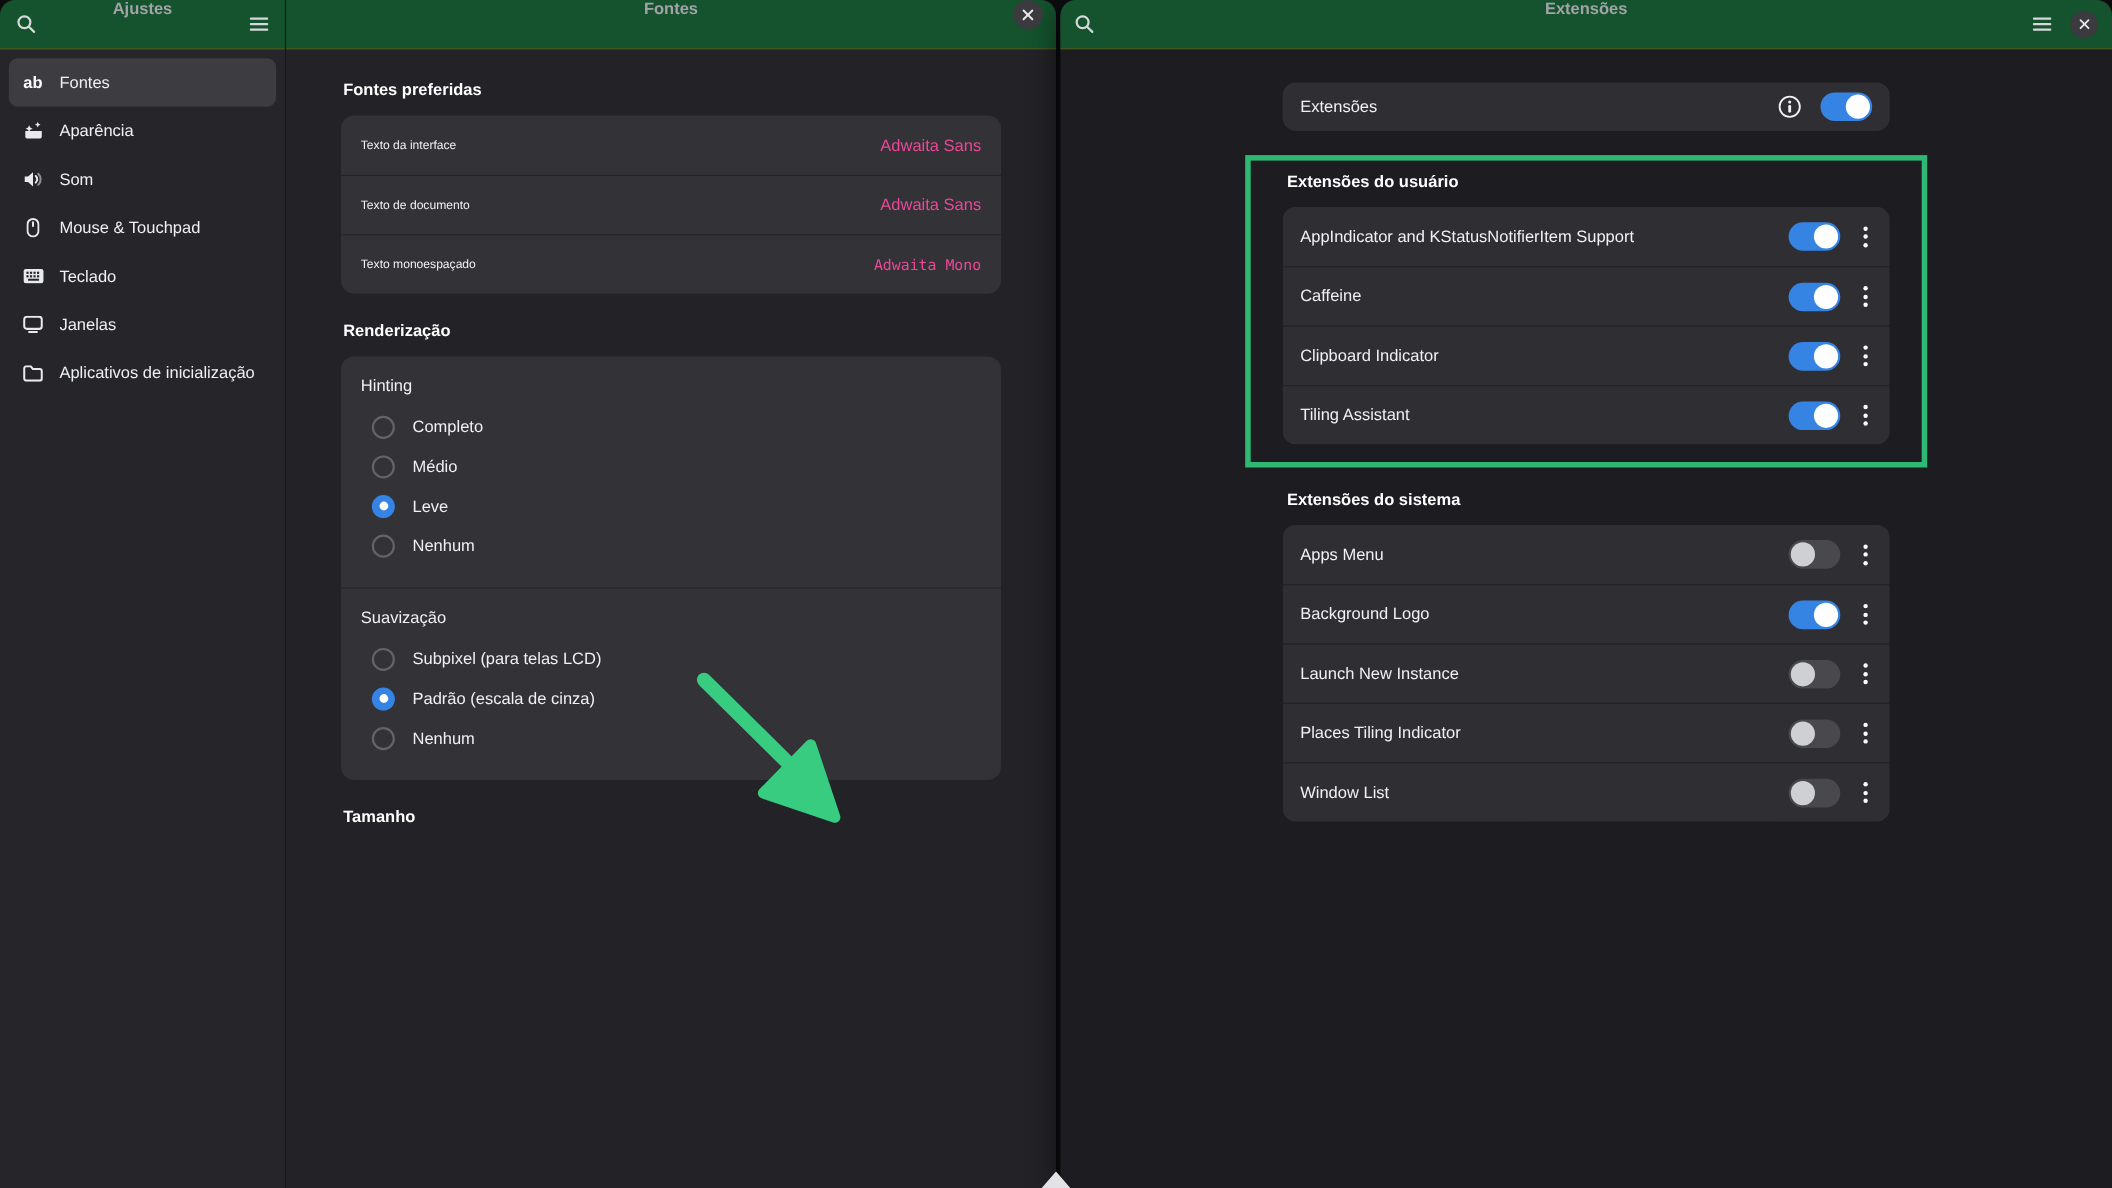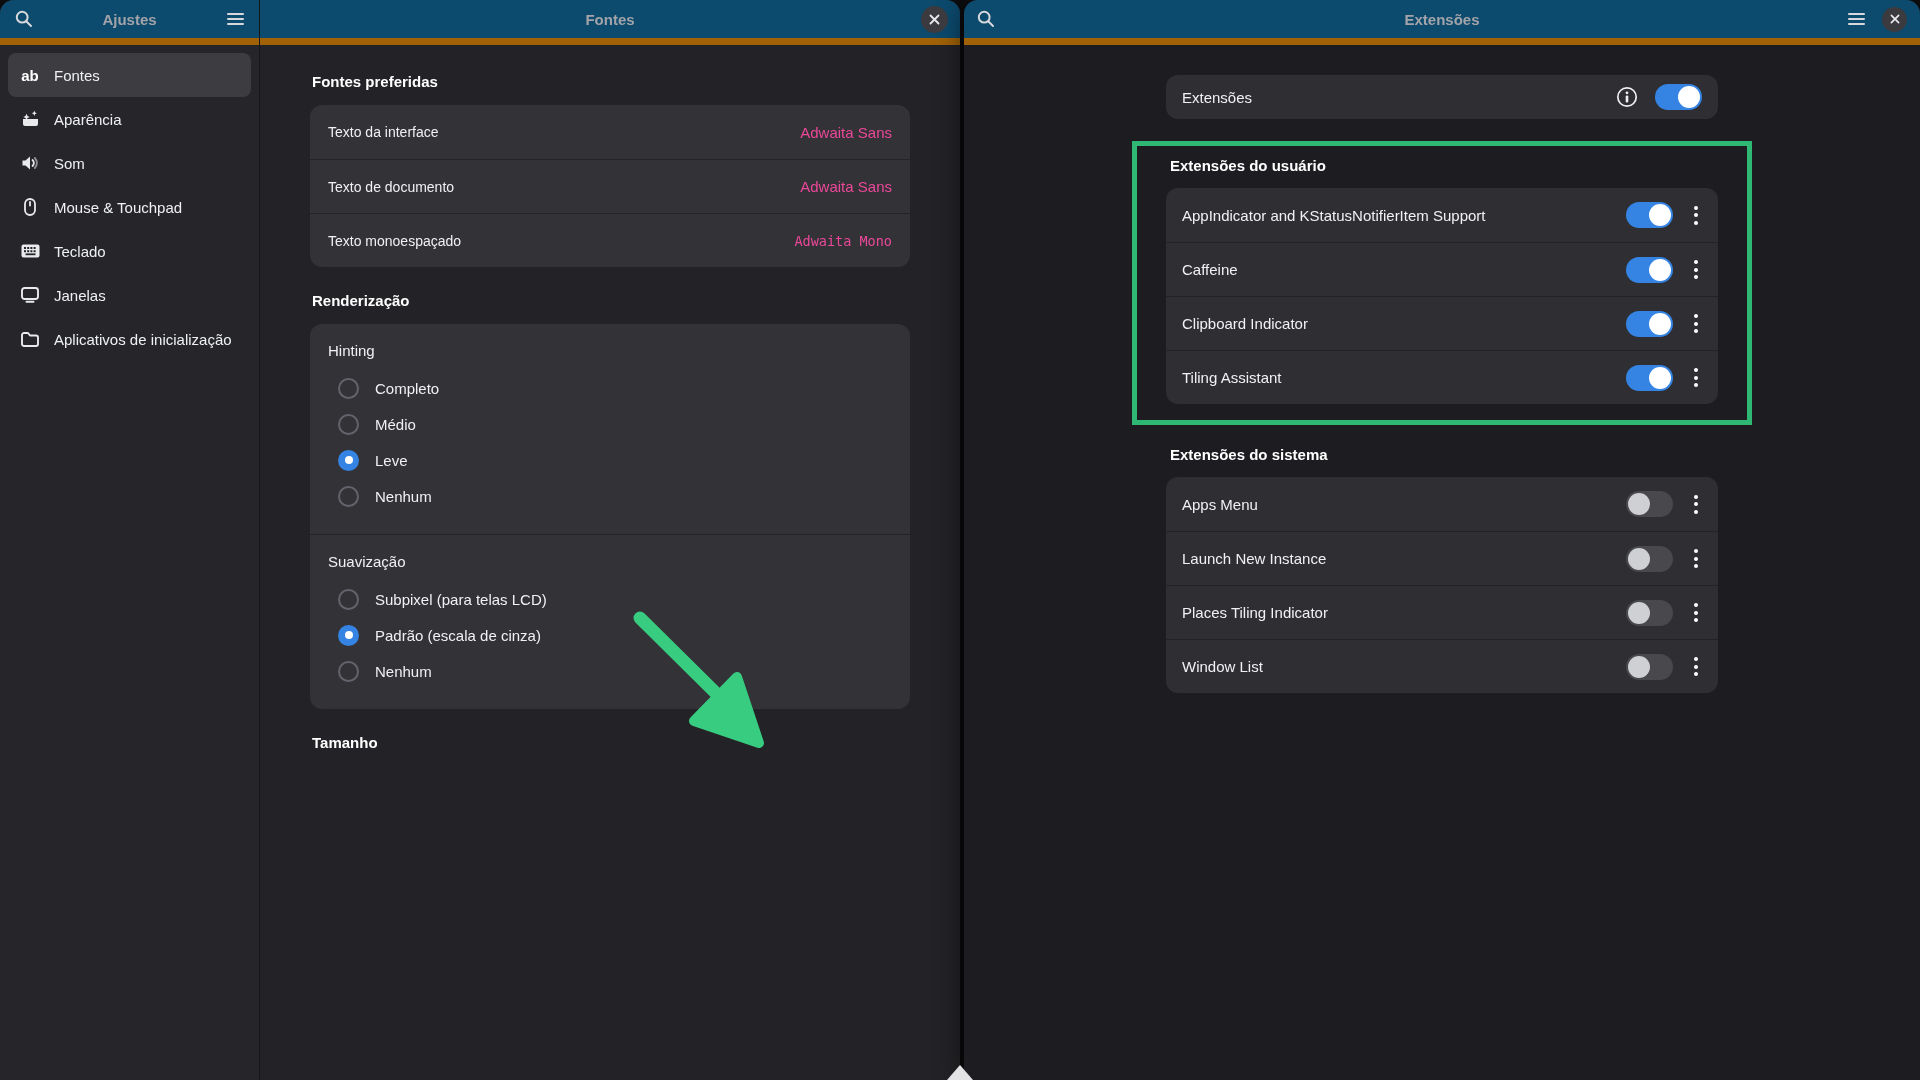--- a/index.html
+++ b/index.html
@@ -7,22 +7,22 @@
   .screen {
     position:relative; width:1920px; height:1080px; overflow:hidden;
     background:#0f0f12;
     font-family:"Liberation Sans", sans-serif;
     -webkit-font-smoothing:antialiased;
   }
   .window { position:absolute; top:0; bottom:0; box-shadow:0 4px 28px rgba(0,0,0,.6); }
 
   
   .hbar {
-    height:45px; flex:0 0 45px; display:flex; align-items:center;
-    background:#0c4a6e; border-bottom:7px solid #a16207; position:relative;
+    height:45px; flex:0 0 45px; display:flex; 
+    background:#14532d; border-bottom:1px solid #a16207; position:relative;
   }
   .hbar .win-title {
     position:absolute; left:0; right:0; text-align:center;
     font-size:15px; font-weight:bold; color:#a3a4a9; pointer-events:none;
   }
   .hbar-btn { display:flex; align-items:center; justify-content:center; z-index:2; }
   .circle-btn {
     width:27px; height:27px; border-radius:50%; background:#3a3a3f;
     display:flex; align-items:center; justify-content:center; z-index:2;
   }
@@ -42,21 +42,21 @@
   .fonts-panel .hbar { border-radius:0 14px 0 0; padding:0 12px; justify-content:flex-end; }
   .fonts-scroll { flex:1; overflow:hidden; }
   .fonts-content { width:600px; margin:0 auto; padding-top:28px; }
 
   .sect-heading { font-size:15px; font-weight:bold; color:#ffffff; margin:0 0 15px 2px; }
   .sect-heading.spaced { margin-top:25px; }
 
   .group { background:#323237; border-radius:12px; }
   .frow { height:54px; display:flex; align-items:center; justify-content:space-between; padding:0 18px; }
   .frow + .frow, .radio-sect + .radio-sect { border-top:1px solid #242428; }
-  .frow .label { font-size:14px; color:#f1f1f3;text-align:right; }
+  .frow .label { font-size:11px; color:#f1f1f3;text-align:right; }
   .frow .value { font-size:15px; color:#ec4899; }
   .value.mono { font-family:"DejaVu Sans Mono", monospace; font-size:13.5px; }
 
   .radio-sect { padding:18px 18px 20px; }
   .rs-label { font-size:15px; color:#f1f1f3; margin-bottom:11px; }
   .radio-row { height:36px; display:flex; align-items:center; gap:16px; padding-left:10px; }
   .radio-row .label { font-size:15px; color:#f1f1f3; }
   .radio { width:21px; height:21px; border-radius:50%; border:2px solid #63636b; flex:0 0 21px; position:relative; }
   .radio.checked { border:none; background:#3584e4; }
   .radio.checked::after { content:""; position:absolute; width:8px; height:8px; border-radius:50%; background:#fff; left:6.5px; top:6.5px; }
@@ -400,20 +400,33 @@
                 <span class="knob"></span>
               </span>
             <span class="kebab">
                 <i></i>
                 <i></i>
                 <i></i>
               </span>
           </span>
         </div>
         <div class="ext-row">
+          <span class="label">Background Logo</span>
+          <span class="row-right">
+            <span class="toggle on">
+                <span class="knob"></span>
+              </span>
+            <span class="kebab">
+                <i></i>
+                <i></i>
+                <i></i>
+              </span>
+          </span>
+        </div>
+        <div class="ext-row">
           <span class="label">Launch New Instance</span>
           <span class="row-right">
             <span class="toggle">
                 <span class="knob"></span>
               </span>
             <span class="kebab">
                 <i></i>
                 <i></i>
                 <i></i>
               </span>

